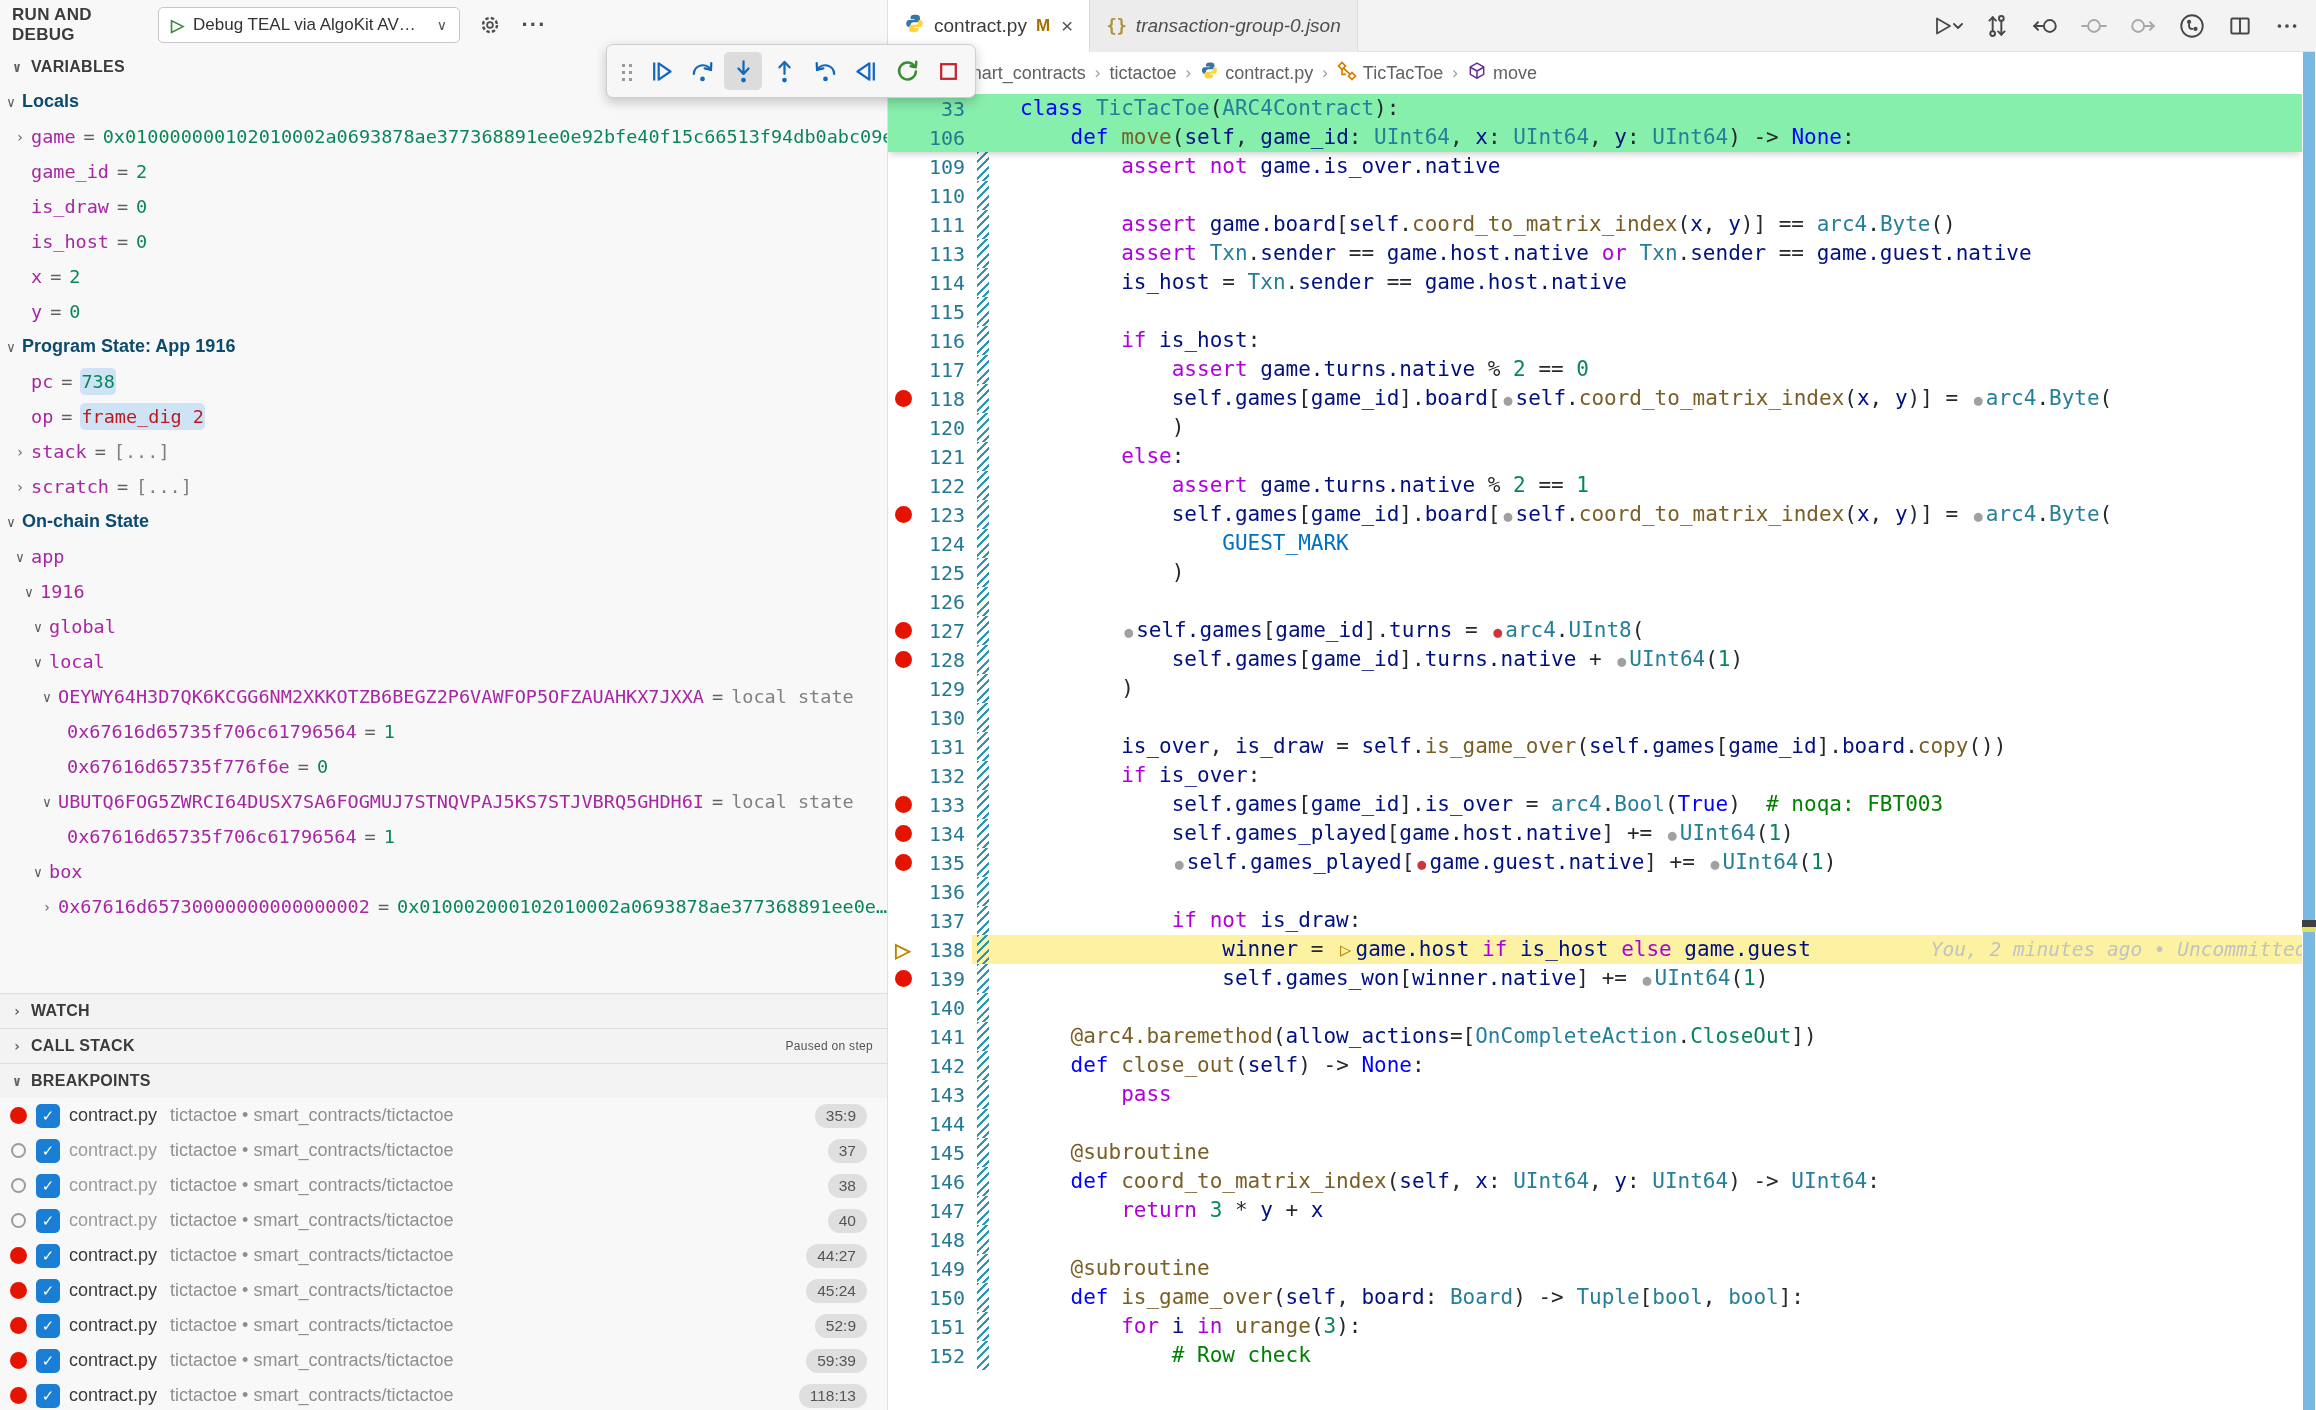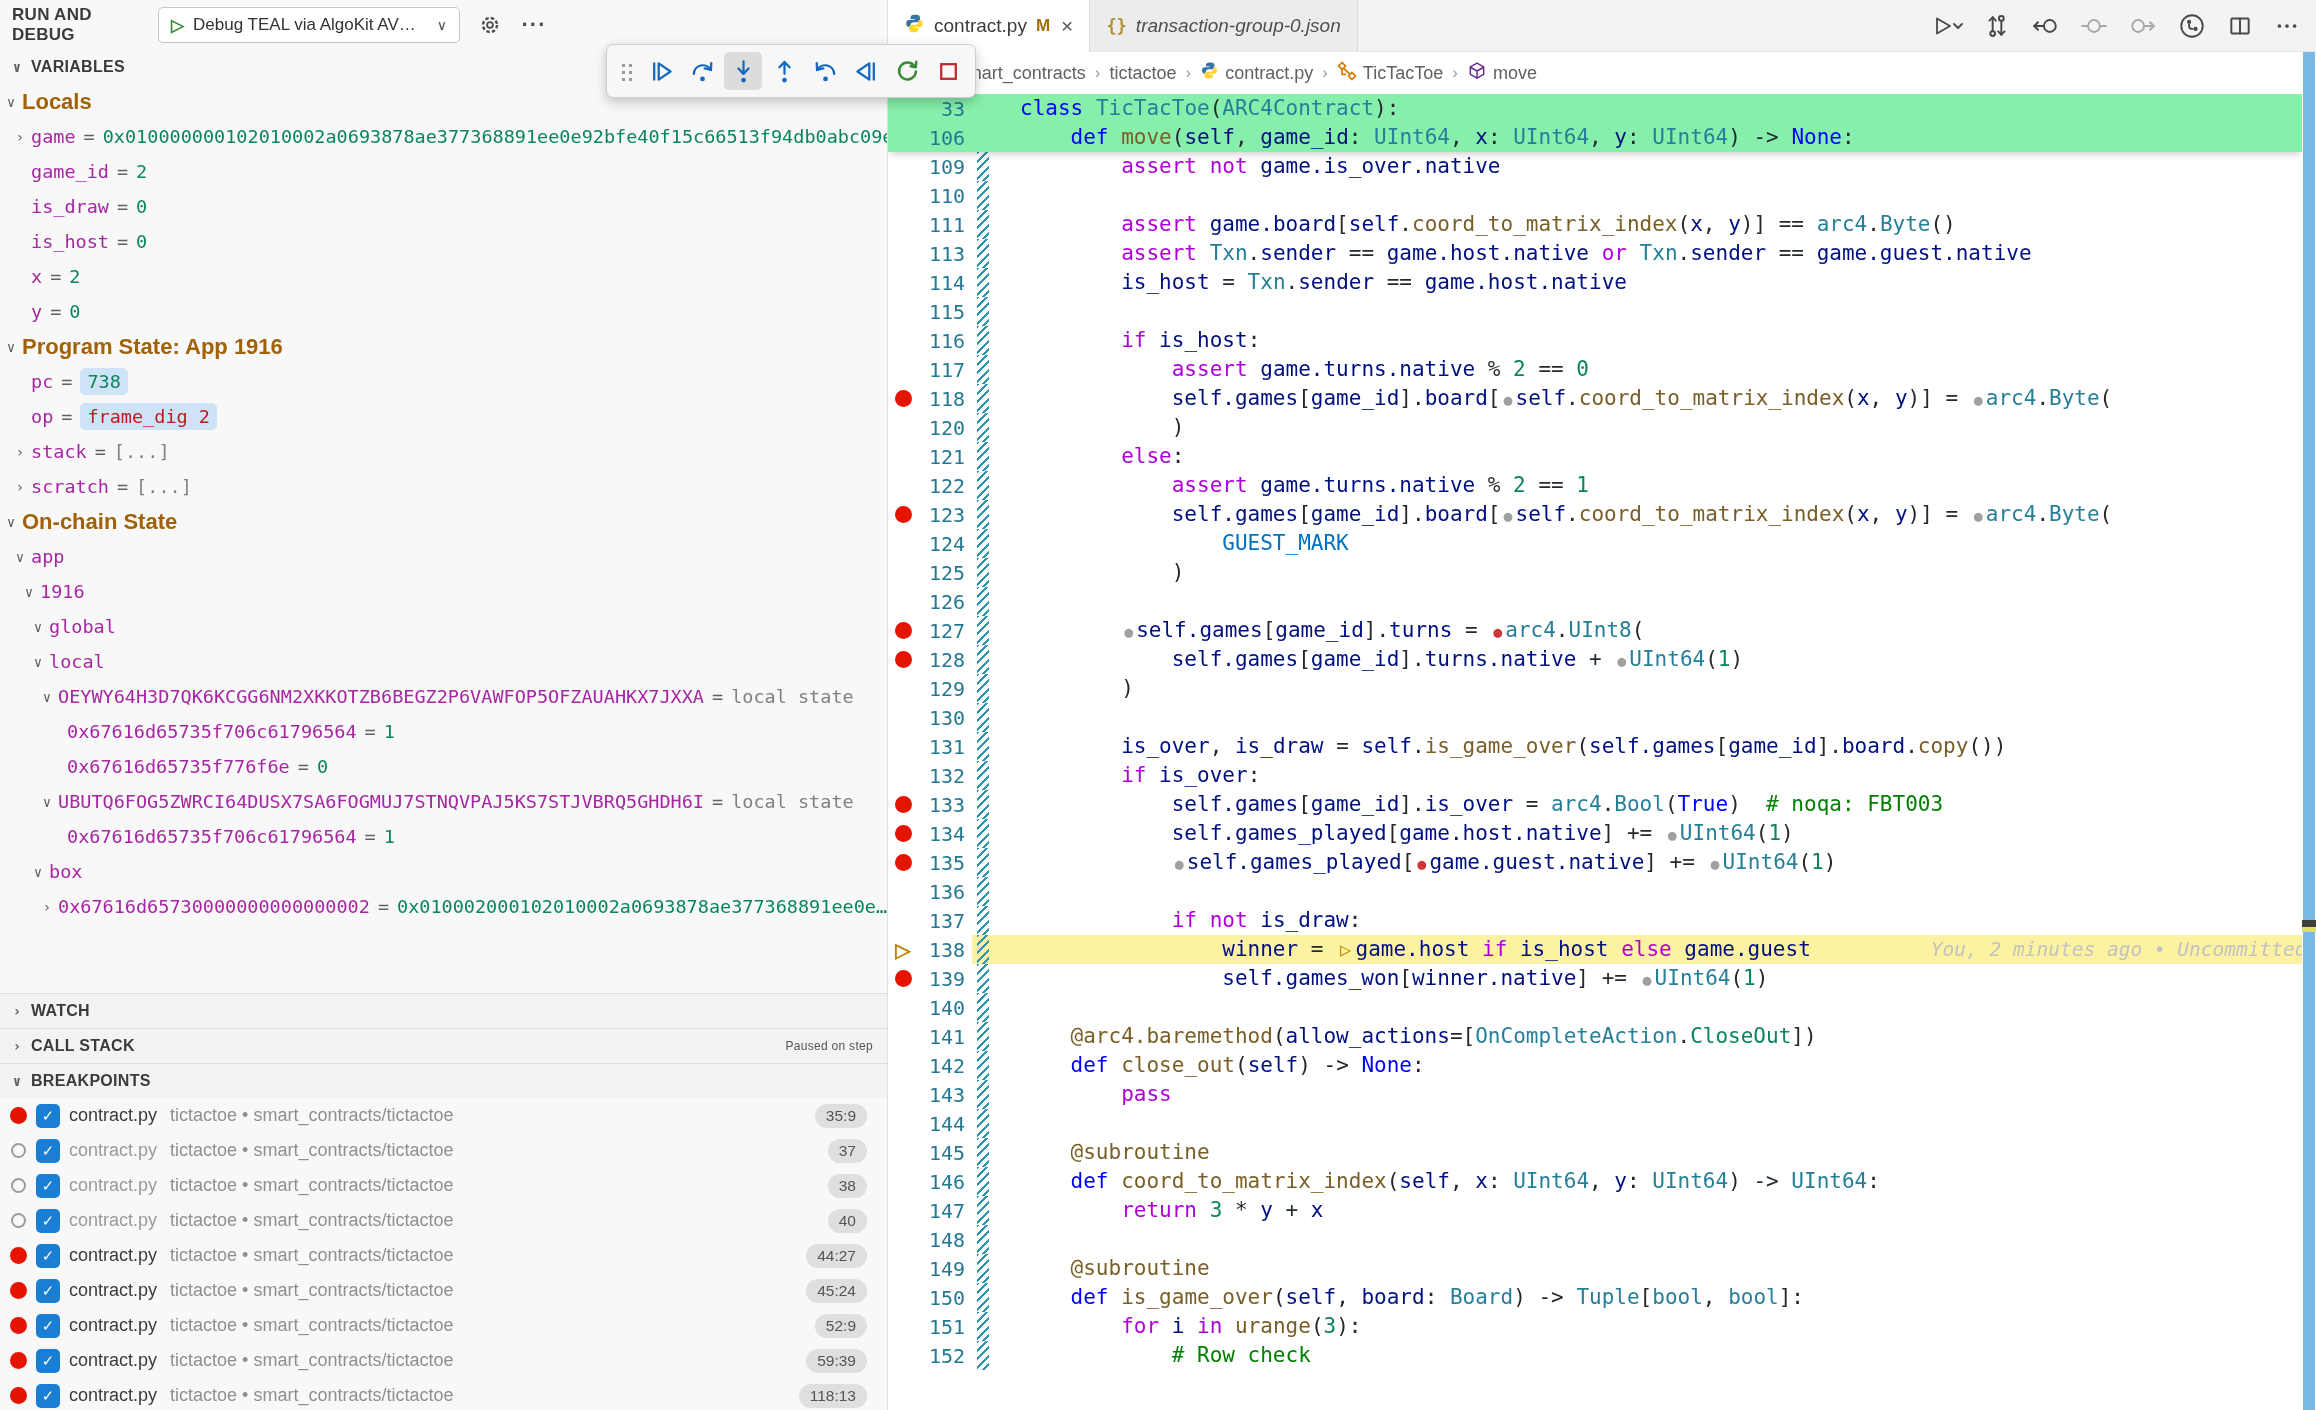--- a/index.html
+++ b/index.html
@@ -15,27 +15,27 @@
 .cfg .cfg-label{white-space:nowrap;overflow:hidden;text-overflow:ellipsis;flex:1}
 .cfg .chev{color:#555;font-size:14px}
 .hdr-ico{margin-left:16px;display:flex;align-items:center;justify-content:center;width:28px;height:28px;color:#4d4d4d}
 .dots3{font-size:22px;font-weight:700;color:#4d4d4d;letter-spacing:1px}
 
 .sec-hdr{height:34px;display:flex;align-items:center;gap:7px;padding-left:10px;font-size:16px;font-weight:700;color:#3b3b3b;letter-spacing:.3px}
 .tw{color:#616161;font-size:14px;width:14px;display:inline-block;text-align:center;font-family:"DejaVu Sans Mono",monospace}
 
 .trow{height:35px;display:flex;align-items:center;font-family:"DejaVu Sans Mono",monospace;font-size:18.5px;white-space:nowrap;overflow:hidden}
 .trow .tw{flex:none;margin-right:4px}
-.t-section{font-family:"Liberation Sans",sans-serif;font-weight:700;color:#a16207;font-size:22px}
+.t-section{font-family:"Liberation Sans",sans-serif;font-weight:700;color:#0c4a6e;font-size:18px}
 .t-name{color:#a626a4}
 .t-eq{color:#616161;margin:0 8px}
 .tv-green{color:#098658}
 .tv-red{color:#b91c1c}
 .tv-gray{color:#808080}
-.hl{background:#cfe3f7;border-radius:5px;padding:3px 7px}
+.hl{background:#cfe3f7;border-radius:5px;padding:3px 1px}
 .spacer{height:69px}
 
 .pane-h{height:35px;border-top:1px solid #ddd;background:#f3f3f3;display:flex;align-items:center;gap:7px;padding:0 14px 0 10px;font-size:16px;font-weight:700;color:#3b3b3b;letter-spacing:.3px}
 .pane-status{margin-left:auto;font-weight:400;font-size:12px;color:#555}
 
 .bprow{height:35px;display:flex;align-items:center;gap:9px;padding:0 20px 0 10px;font-size:18px}
 .bp-dot{width:17px;height:17px;border-radius:50%;background:#e51400;flex:none}
 .bp-dot.off{background:transparent;border:2px solid #9c9c9c;width:15px;height:15px;margin:1px}
 .bp-check{width:24px;height:24px;border-radius:5px;background:#1a7fd4;color:#fff;font-size:15px;display:flex;align-items:center;justify-content:center;flex:none}
 .bp-file{color:#3b3b3b}

